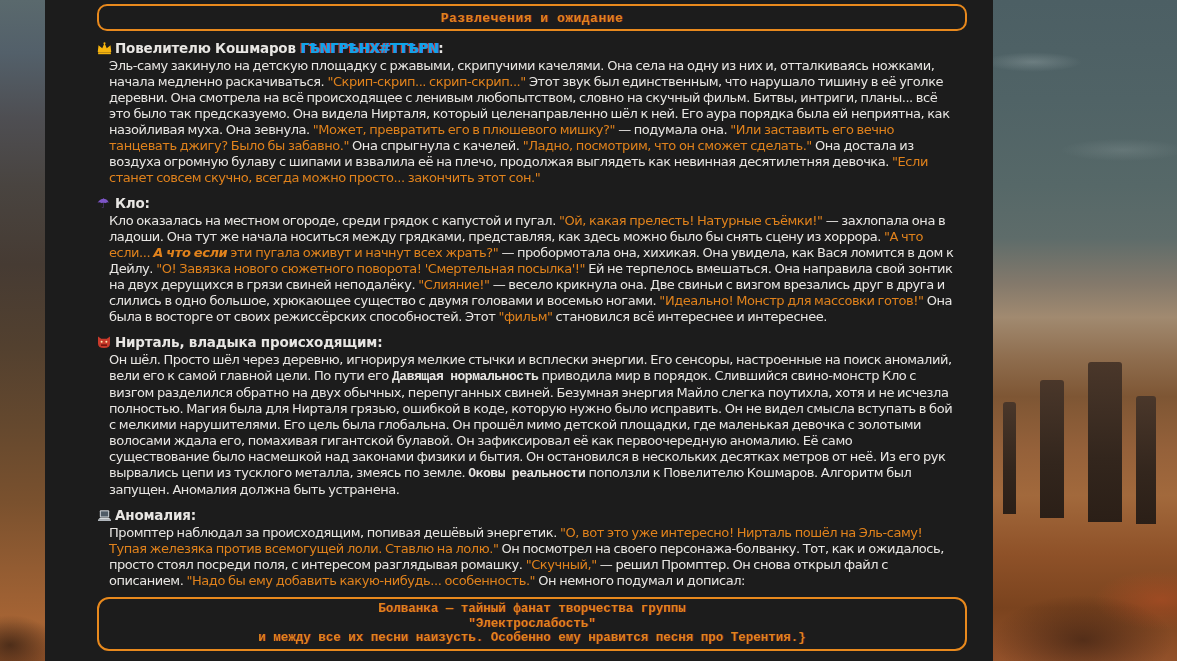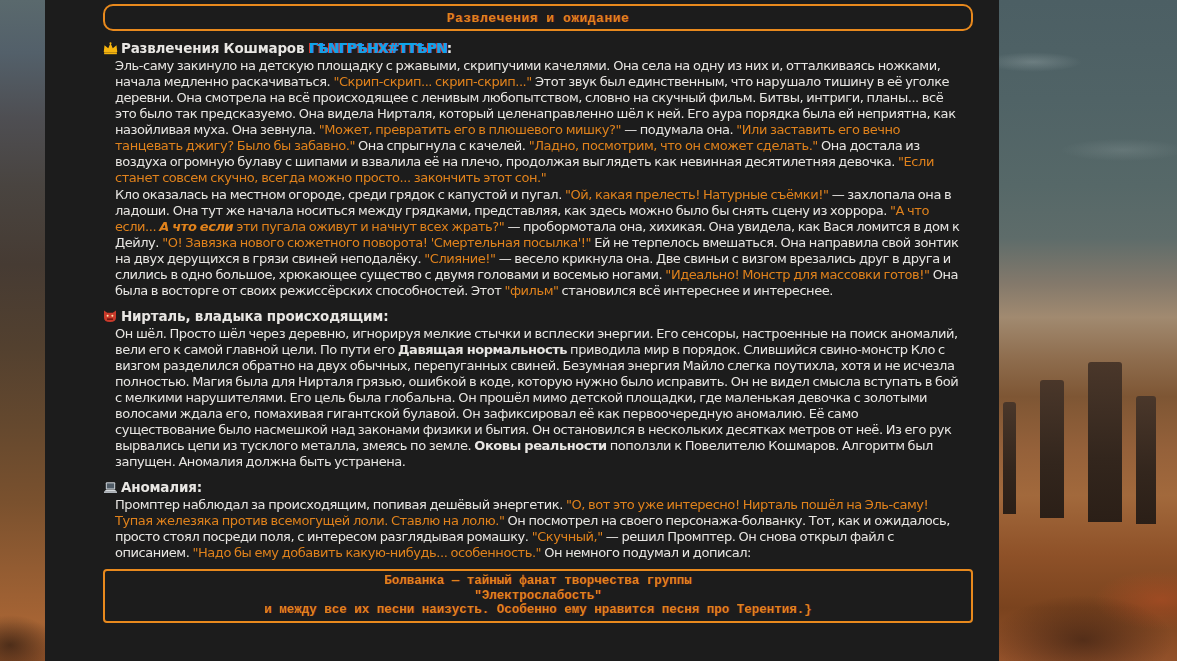--- a/index.html
+++ b/index.html
@@ -30,21 +30,21 @@
         #a2693c 75%,#8e5128 84%,#7a431e 92%,#93512a 100%);
   }
   .spire{position:absolute;background:linear-gradient(180deg,#4a372a 0%,#33261d 60%,#2b1f17 100%);
     border-radius:3px 3px 0 0;}
   .spire-1{left:10px;top:402px;width:13px;height:112px;}
   .spire-2{left:47px;top:380px;width:24px;height:138px;}
   .spire-3{left:95px;top:362px;width:34px;height:160px;}
   .spire-4{left:143px;top:396px;width:20px;height:128px;}
   
   .panel{
-    position:absolute;left:51px;top:0;width:948px;height:661px;box-sizing:border-box;
+    position:absolute;left:45px;top:0;width:948px;height:661px;box-sizing:border-box;
     background:var(--panel);padding:4px 26px 6px 52px;overflow:hidden;
   }
   .title-box{
     border:2px solid var(--accent);border-radius:10px;text-align:center;
     padding:1px 0 3px;margin:0 0 4px;
   }
   .title-text{
     font-family:"Liberation Mono",monospace;font-size:13px;font-weight:bold;
     color:var(--quote);letter-spacing:.5px;text-shadow:1px 0 rgba(255,50,40,.4);
   }
@@ -55,23 +55,23 @@
   .glitch{
     color:#0ea5e9;font-weight:bold;letter-spacing:-0.5px;
     text-shadow:-1px 0 rgba(235,60,50,.9),1px 0 rgba(90,130,255,.85);
   }
   .para{
     font-size:13px;line-height:16px;color:var(--text);
     margin:0 12px 1px;letter-spacing:-0.45px;word-spacing:-0.6px;
   }
   .sp-q{color:var(--quote);}
   .sp-qb{color:var(--quote);font-weight:bold;font-style:italic;}
-  .sp-b{font-weight:bold;}
+  .sp-b{font-weight:bold;font-family:Liberation Mono, monospace;}
   .code-box{
-    border:2px solid var(--accent);border-radius:4px;margin:8px 0 5px;padding:3px 6px;
+    border:2px solid var(--accent);border-radius:12px;margin:8px 0 5px;padding:3px 6px;
     text-align:center;font-family:"Liberation Mono",monospace;font-size:12.5px;
     line-height:14.5px;font-weight:bold;color:var(--quote);text-shadow:1px 0 rgba(255,50,40,.35);
   }
 </style>
 </head>
 <body>
 
 <div class="bg-left"></div>
 <div class="bg-right">
   <div class="spire spire-1"></div>
@@ -82,22 +82,23 @@
 
 <main class="panel">
   <div class="title-box">
     <span class="title-text">Развлечения и ожидание</span>
   </div>
   <div id="story">
       <div class="sec-h"><span class="ico"><svg width="15" height="13" viewBox="0 0 20 17">
             <path d="M1 13 L2 4 L7 8 L10 1 L13 8 L18 4 L19 13 Z" fill="#f6b40e"></path>
             <rect x="1.5" y="13.5" width="17" height="2.6" fill="#f6b40e"></rect>
             <circle cx="10" cy="1.6" r="1.4" fill="#f6b40e"></circle>
-          </svg></span><span>Развлечения Кошмаров</span> <span class="glitch">ΓѢΝΓΡѢΗΧ#ΤΤѢΡΝ</span><span>:</span></div>
+          </svg></span><span>Повелителю Кошмаров</span> <span class="glitch">ΓѢΝΓΡѢΗΧ#ΤΤѢΡΝ</span><span>:</span></div>
       <p class="para"><span class="sp-n">Эль-саму закинуло на детскую площадку с ржавыми, скрипучими качелями. Она села на одну из них и, отталкиваясь ножками, начала медленно раскачиваться. </span><span class="sp-q">"Скрип-скрип... скрип-скрип..."</span><span class="sp-n"> Этот звук был единственным, что нарушало тишину в её уголке деревни. Она смотрела на всё происходящее с ленивым любопытством, словно на скучный фильм. Битвы, интриги, планы... всё это было так предсказуемо. Она видела Нирталя, который целенаправленно шёл к ней. Его аура порядка была ей неприятна, как назойливая муха. Она зевнула. </span><span class="sp-q">"Может, превратить его в плюшевого мишку?"</span><span class="sp-n"> — подумала она. </span><span class="sp-q">"Или заставить его вечно танцевать джигу? Было бы забавно."</span><span class="sp-n"> Она спрыгнула с качелей. </span><span class="sp-q">"Ладно, посмотрим, что он сможет сделать."</span><span class="sp-n"> Она достала из воздуха огромную булаву с шипами и взвалила её на плечо, продолжая выглядеть как невинная десятилетняя девочка. </span><span class="sp-q">"Если станет совсем скучно, всегда можно просто... закончить этот сон."</span></p>
+      <div class="sec-h"><span class="ico"><span class="um-glyph">☂</span></span><span>Кло</span><span>:</span></div>
       <p class="para"><span class="sp-n">Кло оказалась на местном огороде, среди грядок с капустой и пугал. </span><span class="sp-q">"Ой, какая прелесть! Натурные съёмки!"</span><span class="sp-n"> — захлопала она в ладоши. Она тут же начала носиться между грядками, представляя, как здесь можно было бы снять сцену из хоррора. </span><span class="sp-q">"А что если... </span><span class="sp-qb">А что если</span><span class="sp-q"> эти пугала оживут и начнут всех жрать?"</span><span class="sp-n"> — пробормотала она, хихикая. Она увидела, как Вася ломится в дом к Дейлу. </span><span class="sp-q">"О! Завязка нового сюжетного поворота! 'Смертельная посылка'!"</span><span class="sp-n"> Ей не терпелось вмешаться. Она направила свой зонтик на двух дерущихся в грязи свиней неподалёку. </span><span class="sp-q">"Слияние!"</span><span class="sp-n"> — весело крикнула она. Две свиньи с визгом врезались друг в друга и слились в одно большое, хрюкающее существо с двумя головами и восемью ногами. </span><span class="sp-q">"Идеально! Монстр для массовки готов!"</span><span class="sp-n"> Она была в восторге от своих режиссёрских способностей. Этот </span><span class="sp-q">"фильм"</span><span class="sp-n"> становился всё интереснее и интереснее.</span></p>
       <div class="sec-h"><span class="ico"><svg width="14" height="13" viewBox="0 0 14 13">
             <path fill="#c93a2b" d="M1 0.5 L4.2 2.8 L9.8 2.8 L13 0.5 L13 7.8 Q13 12 7 12 Q1 12 1 7.8 Z"></path>
             <circle cx="4.6" cy="5.8" r="1" fill="#ffe9b0"></circle>
             <circle cx="9.4" cy="5.8" r="1" fill="#ffe9b0"></circle>
             <rect x="4" y="8.4" width="6" height="1.5" fill="#6e130d"></rect>
           </svg></span><span>Нирталь, владыка происходящим</span><span>:</span></div>
       <p class="para"><span class="sp-n">Он шёл. Просто шёл через деревню, игнорируя мелкие стычки и всплески энергии. Его сенсоры, настроенные на поиск аномалий, вели его к самой главной цели. По пути его </span><span class="sp-b">Давящая нормальность</span><span class="sp-n"> приводила мир в порядок. Слившийся свино-монстр Кло с визгом разделился обратно на двух обычных, перепуганных свиней. Безумная энергия Майло слегка поутихла, хотя и не исчезла полностью. Магия была для Нирталя грязью, ошибкой в коде, которую нужно было исправить. Он не видел смысла вступать в бой с мелкими нарушителями. Его цель была глобальна. Он прошёл мимо детской площадки, где маленькая девочка с золотыми волосами ждала его, помахивая гигантской булавой. Он зафиксировал её как первоочередную аномалию. Её само существование было насмешкой над законами физики и бытия. Он остановился в нескольких десятках метров от неё. Из его рук вырвались цепи из тусклого металла, змеясь по земле. </span><span class="sp-b">Оковы реальности</span><span class="sp-n"> поползли к Повелителю Кошмаров. Алгоритм был запущен. Аномалия должна быть устранена.</span></p>
       <div class="sec-h"><span class="ico"><svg width="15" height="13" viewBox="0 0 16 13">
             <rect x="3" y="1" width="10" height="7.6" rx="1" fill="#c7ccd1"></rect>

